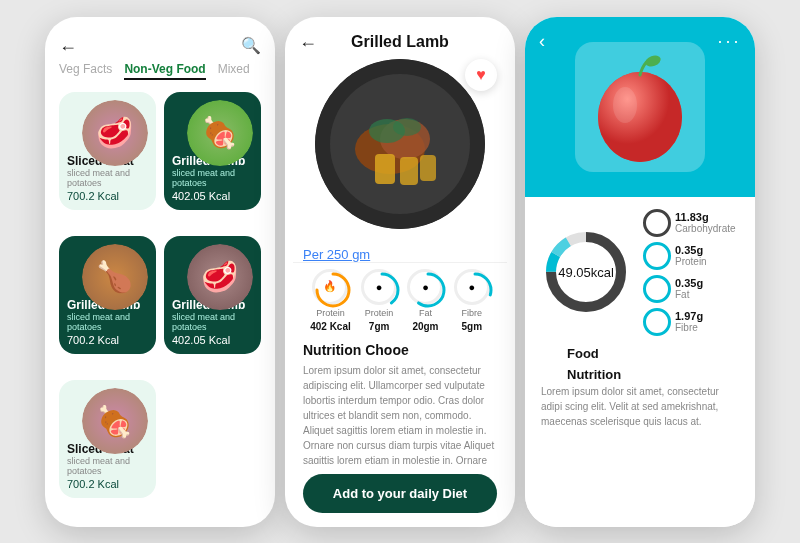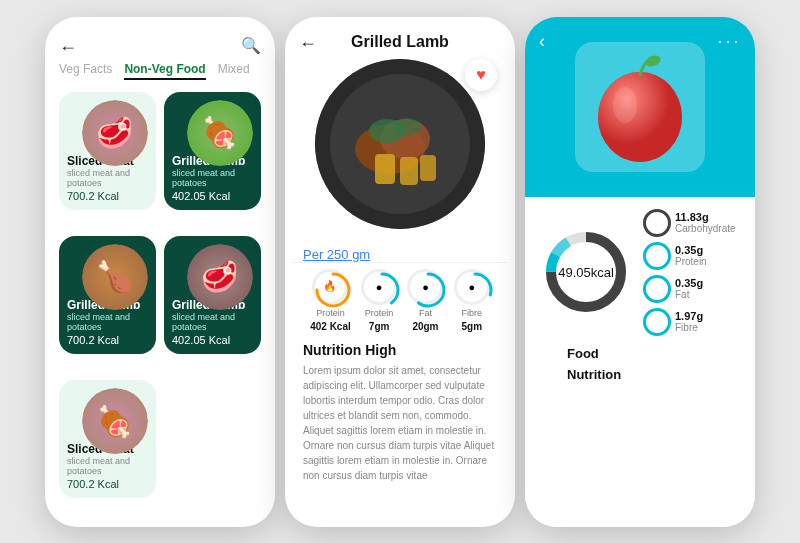--- a/index.html
+++ b/index.html
@@ -357,24 +357,25 @@
           <div class="nutrient-circle" style="border-color:#eee;">
             <svg class="donut-svg" width="42" height="42" viewBox="0 0 42 42">
               <circle cx="21" cy="21" r="16" fill="none" stroke="#00bcd4" stroke-width="3" stroke-dasharray="30 70" stroke-linecap="round"></circle>
             </svg>
             <span style="font-size:11px;">●</span>
           </div>
           <span class="nutrient-label">Fibre</span>
           <span class="nutrient-value">5gm</span>
         </div>
       </div>
-      <div class="s2-nutrition-title">Nutrition High</div>
+      <div class="s2-nutrition-title">Nutrition Chooe</div>
       <div class="s2-nutrition-text">Lorem ipsum dolor sit amet, consectetur adipiscing elit. Ullamcorper sed vulputate lobortis interdum tempor odio. Cras dolor ultrices et blandit sem non, commodo. Aliquet sagittis lorem etiam in molestie in. Ornare non cursus diam turpis vitae
 
 Aliquet sagittis lorem etiam in molestie in. Ornare non cursus diam turpis vitae</div>
+      <button class="s2-btn">Add to your daily Diet</button>
     </div>
   </div>
 
   <div class="phone phone-3">
     <div class="s3">
       <div class="s3-top">
         <span class="s3-back">‹</span>
         <span class="s3-dots">···</span>
         <div class="s3-apple-frame">
 
@@ -443,18 +444,19 @@
             </div>
           </div>
         </div>
 
         <div class="s3-food-section">
           <div class="s3-section-title">Food</div>
         </div>
 
         <div class="s3-food-section">
           <div class="s3-section-title">Nutrition</div>
+          <div class="s3-nutrition-text">Lorem ipsum dolor sit amet, consectetur adipi scing elit. Velit at sed amekrishnat, maecenas scelerisque quis lacus at.</div>
         </div>
       </div>
     </div>
   </div>
 
 </div>
 
 </body></html>

